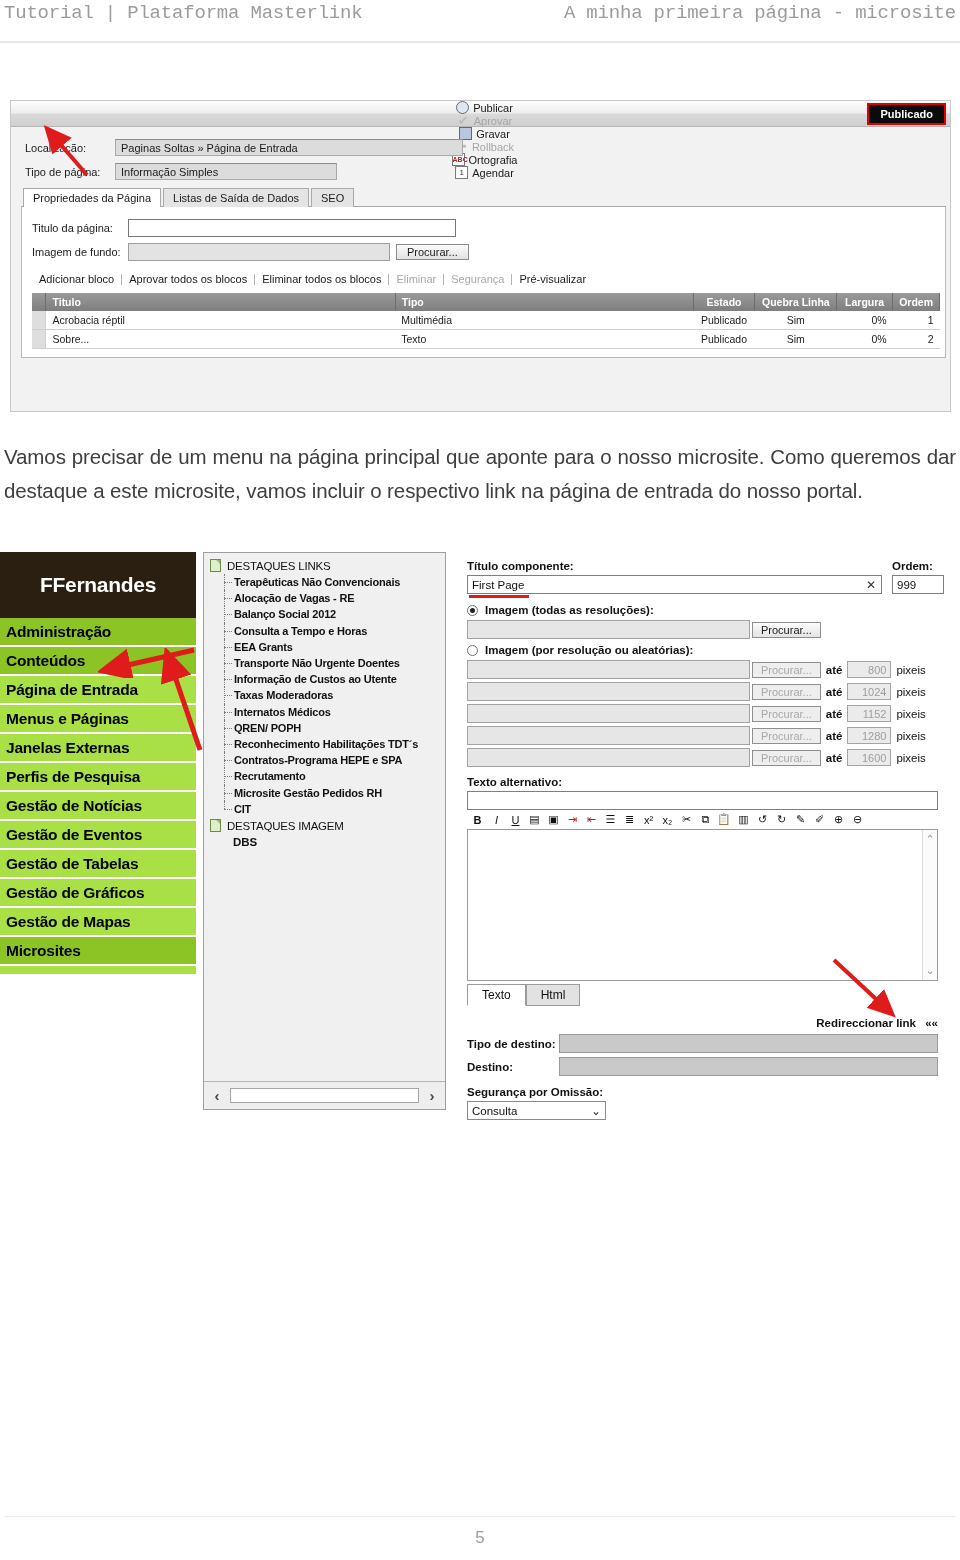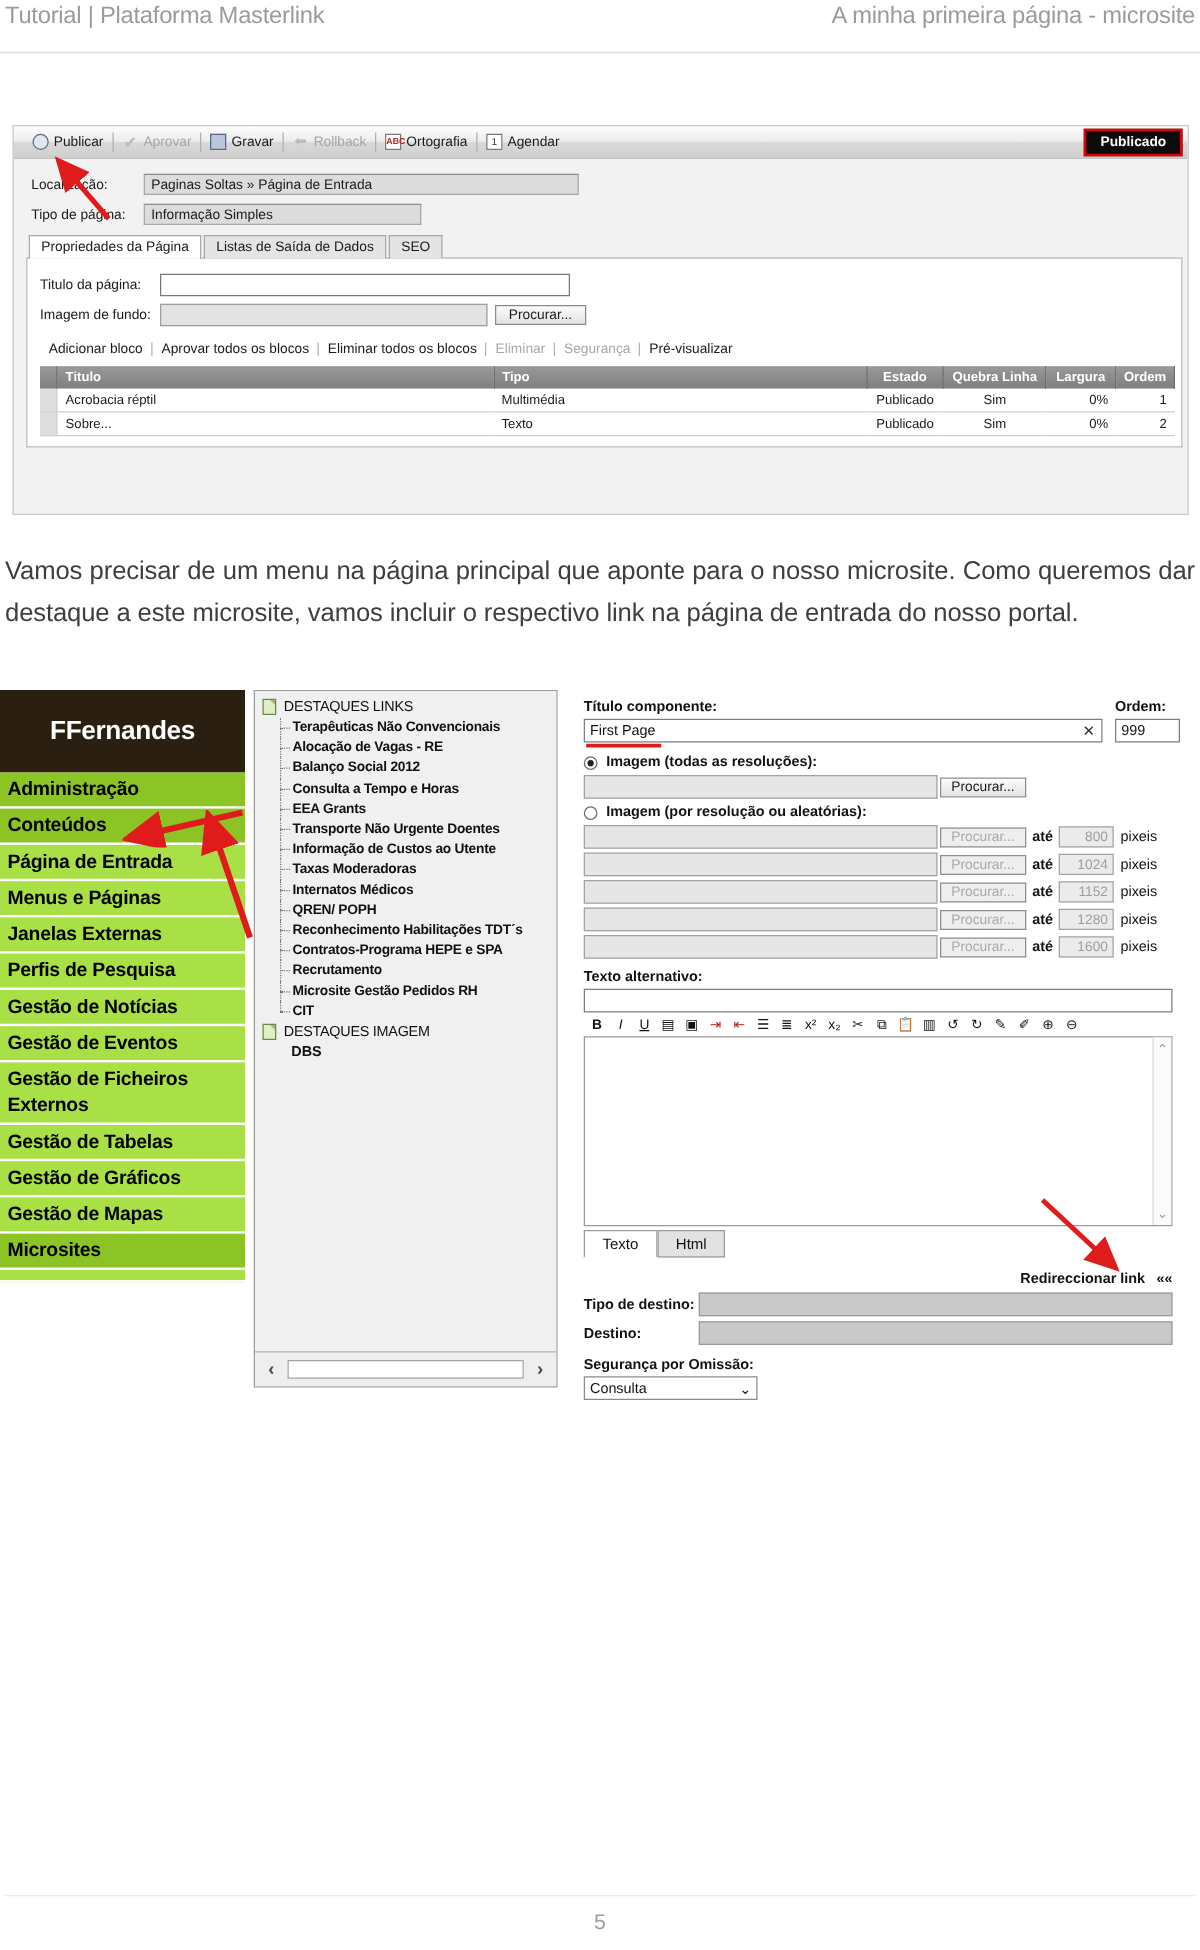--- a/index.html
+++ b/index.html
@@ -11,38 +11,38 @@
   }
   .page { position: relative; width: 960px; height: 1560px; }
 
   
   .doc-header {
     position: absolute; left: 0; top: 0; width: 960px; height: 44px;
     display: flex; align-items: flex-start; justify-content: space-between;
     padding: 2px 4px 0 4px;
   }
   .doc-header .h-left, .doc-header .h-right {
-    font-size: 19px; color: #9b9b9b; font-family: Liberation Sans, sans-serif;
+    font-size: 19px; color: #9b9b9b; font-family: Liberation Mono, monospace;
     letter-spacing: -0.2px; white-space: nowrap;
   }
   .header-rule {
     position: absolute; left: 0; top: 41px; width: 960px; height: 2px;
     background: #e6e6e6;
   }
 
   
   .shot1 {
     position: absolute; left: 10px; top: 100px; width: 941px; height: 312px;
     background: #f2f2f2; border: 1px solid #c8c8c8; overflow: hidden;
   }
   .s1-toolbar {
     position: relative; height: 26px;
     background: linear-gradient(to bottom,#fdfdfd 0%,#ededed 48%,#d9d9d9 52%,#cfcfcf 100%);
     border-bottom: 1px solid #b5b5b5;
-    display: flex; align-items: center; padding-left: 8px; gap: 0;
+    display: flex; align-items: center; padding-left: 8px; gap: 0; flex-direction: column;
   }
   .tb-btn {
     display: flex; align-items: center; gap: 4px;
     font-size: 11px; color: #1a1a1a; padding: 0 7px; height: 20px;
     white-space: nowrap;
   }
   .tb-btn.disabled { color: #a6a6a6; }
   .tb-sep { width: 1px; height: 16px; background: #b0b0b0; }
   .tb-ico {
     width: 13px; height: 13px; display: inline-block;
@@ -379,21 +379,20 @@
         <span>FFernandes</span>
       </div>
       <div class="sb-item dark">Administração</div>
       <div class="sb-item dark">Conteúdos</div>
       <div class="sb-item">Página de Entrada</div>
       <div class="sb-item">Menus e Páginas</div>
       <div class="sb-item">Janelas Externas</div>
       <div class="sb-item">Perfis de Pesquisa</div>
       <div class="sb-item">Gestão de Notícias</div>
       <div class="sb-item">Gestão de Eventos</div>
-      <div class="sb-item">Gestão de Ficheiros Externos</div>
       <div class="sb-item">Gestão de Tabelas</div>
       <div class="sb-item">Gestão de Gráficos</div>
       <div class="sb-item">Gestão de Mapas</div>
       <div class="sb-item dark">Microsites</div>
       <div class="sb-item partial"></div>
     </div>
 
     <svg class="arrow-svg" style="left:98px; top:94px;" width="102" height="32">
       <defs>
           <marker id="ah2" markerWidth="7" markerHeight="7" refX="5" refY="3.2" orient="auto">

